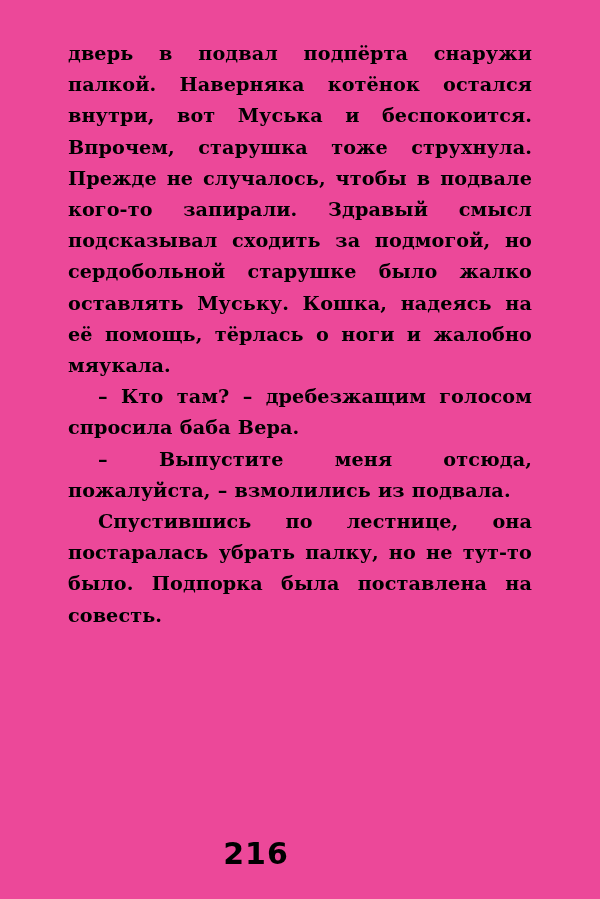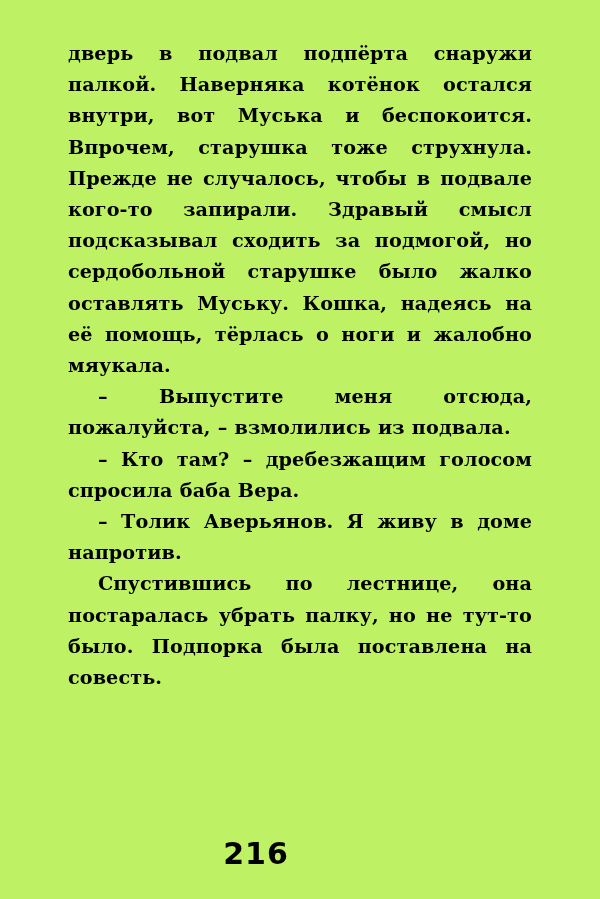--- a/index.html
+++ b/index.html
@@ -14,21 +14,21 @@
     color: #000000;
     position: relative;
     overflow: hidden;
   }
   .page {
     position: absolute;
     left: 0;
     top: 0;
     width: 600px;
     height: 899px;
-    background: #bef264;
+    background: #ec4899;
   }
   .text-column {
     position: absolute;
     left: 68px;
     top: 38px;
     width: 464px;
   }
   .para {
     margin: 0;
     font-family: "DejaVu Serif", "Liberation Serif", serif;
@@ -59,19 +59,18 @@
     letter-spacing: 1px;
     color: #000000;
   }
 </style>
 </head>
 <body>
 
 <div class="page">
   <div class="text-column">
     <p class="para">дверь в подвал подпёрта снаружи палкой. Наверняка котёнок остался внутри, вот Муська и беспокоится. Впрочем, старушка тоже струхнула. Прежде не случалось, чтобы в подвале кого-то запирали. Здравый смысл подсказывал сходить за подмогой, но сердобольной старушке было жалко оставлять Муську. Кошка, надеясь на её помощь, тёрлась о ноги и жалобно мяукала.</p>
+    <p class="para indent">– Кто там? – дребезжащим голосом спросила баба Вера.</p>
     <p class="para indent">– Выпустите меня отсюда, пожалуйста, – взмолились из подвала.</p>
-    <p class="para indent">– Кто там? – дребезжащим голосом спросила баба Вера.</p>
-    <p class="para indent">– Толик Аверьянов. Я живу в доме напротив.</p>
     <p class="para indent">Спустившись по лестнице, она постаралась убрать палку, но не тут-то было. Подпорка была поставлена на совесть.</p>
   </div>
   <div class="page-number">216</div>
 </div>
 
 </body></html>

